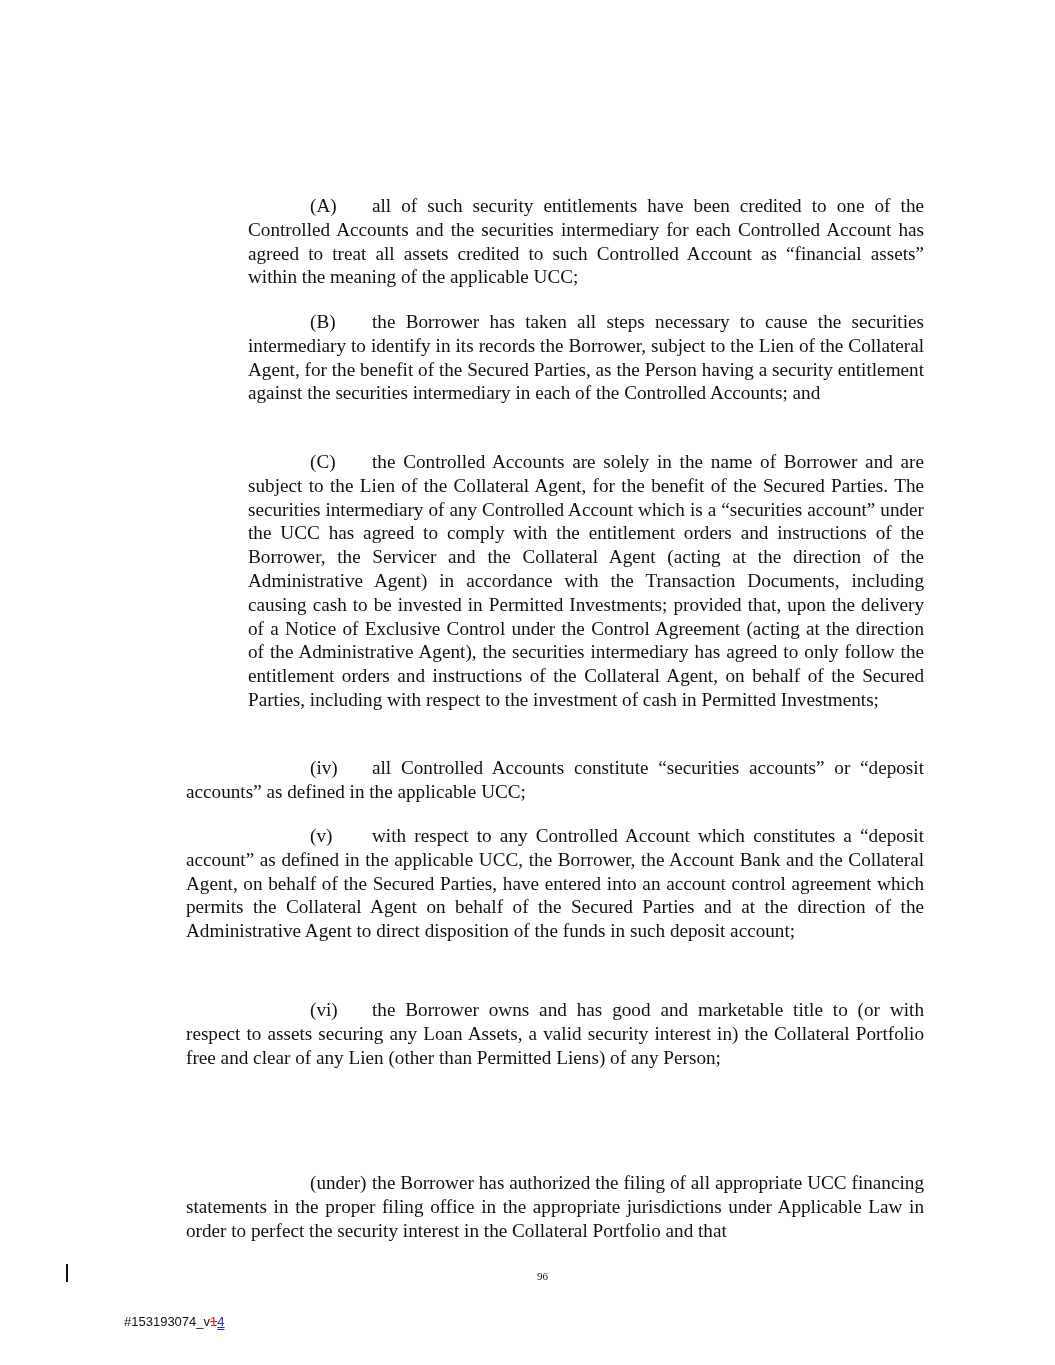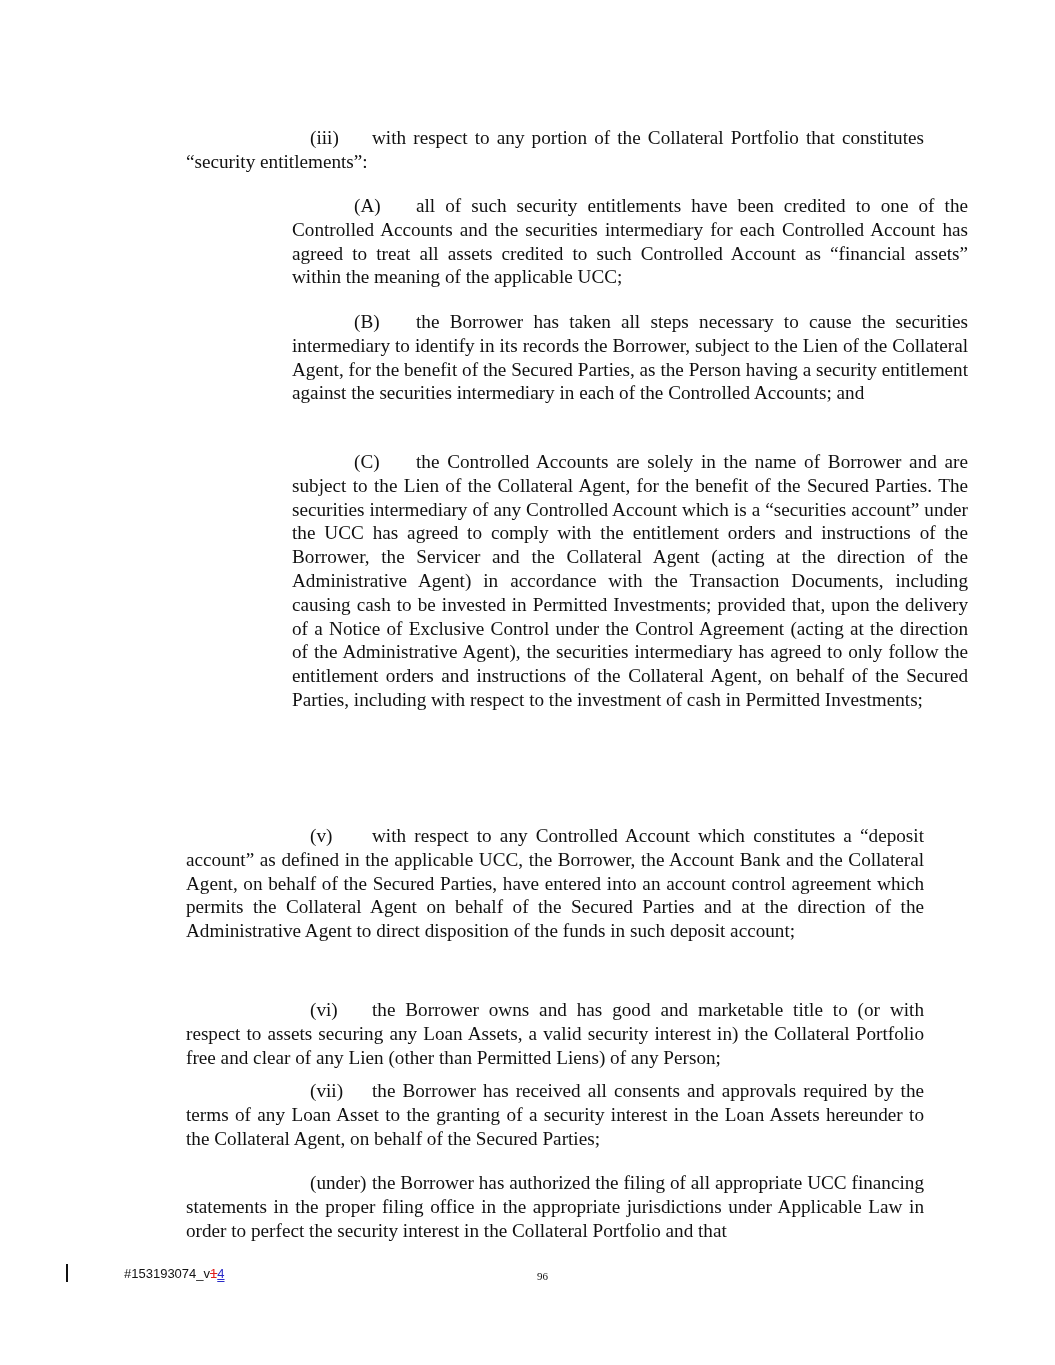--- a/index.html
+++ b/index.html
@@ -6,52 +6,51 @@
   body { width: 1055px; height: 1365px; position: relative; overflow: hidden; }
   .page {
     position: absolute; left: 0; top: 0; width: 1055px; height: 1365px;
     font-family: "Liberation Serif", "DejaVu Serif", serif;
     font-size: 19.2px; line-height: 23.8px; color: #111;
   }
   .para { position: absolute; text-align: justify; margin: 0; }
   .para.l1 { left: 186px; width: 738px; }
   .para.l2 { left: 248px; width: 676px; }
   .first-line { text-indent: 124px; }
-  .para.l2.first-line { text-indent: 62px; margin-left: 44px; }
+  .para.l2.first-line { text-indent: 62px; }
   .marker { display: inline-block; width: 62px; text-indent: 0; }
   .em { }
   .footer-id {
-    position: absolute; left: 124px; top: 1262px;
+    position: absolute; left: 124px; top: 1310px;
     font-family: "Liberation Sans", "DejaVu Sans", sans-serif;
     font-size: 13px; color: #111;
   }
   .del { color: #e0201c; text-decoration: line-through; }
   .ins { color: #2a2ac8; text-decoration: underline double; }
   .page-num { position: absolute; left: 537px; top: 1265px; font-size: 11px; }
   .change-bar { position: absolute; left: 66px; top: 1264px; width: 2px; height: 18px; background: #111; }
 </style>
 </head>
 <body>
 
 <div class="page">
 
-  <p class="para l1 first-line" style="top:126px"><span class="marker">(iii)</span><span>with respect to any portion of the Collateral Portfolio that constitutes “security entitlements”:</span></p>
 
   <p class="para l2 first-line" style="top:194px"><span class="marker">(A)</span><span>all of such security entitlements have been credited to one of the Controlled Accounts and the securities intermediary for each Controlled Account has agreed to treat all assets credited to such Controlled Account as “financial assets” within the meaning of the applicable UCC;</span></p>
 
   <p class="para l2 first-line" style="top:310px"><span class="marker">(B)</span><span>the Borrower has taken all steps necessary to cause the securities intermediary to identify in its records the Borrower, subject to the Lien of the Collateral Agent, for the benefit of the Secured Parties, as the Person having a security entitlement against the securities intermediary in each of the Controlled Accounts; and</span></p>
 
   <p class="para l2 first-line" style="top:450px"><span class="marker">(C)</span><span>the Controlled Accounts are solely in the name of Borrower and are subject to the Lien of the Collateral Agent, for the benefit of the Secured Parties.  The securities intermediary of any Controlled Account which is a “securities account” under the UCC has agreed to comply with the entitlement orders and instructions of the Borrower, the Servicer and the Collateral Agent (acting at the direction of the Administrative Agent) in accordance with the Transaction Documents, including causing cash to be invested in Permitted Investments; </span><span class="em">provided</span><span> that, upon the delivery of a Notice of Exclusive Control under the Control Agreement (acting at the direction of the Administrative Agent), the securities intermediary has agreed to only follow the entitlement orders and instructions of the Collateral Agent, on behalf of the Secured Parties, including with respect to the investment of cash in Permitted Investments;</span></p>
 
+  <p class="para l1 first-line" style="top:756px"><span class="marker">(iv)</span><span>all Controlled Accounts constitute “securities accounts” or “deposit accounts” as defined in the applicable UCC;</span></p>
 
   <p class="para l1 first-line" style="top:824px"><span class="marker">(v)</span><span>with respect to any Controlled Account which constitutes a “deposit account” as defined in the applicable UCC, the Borrower, the Account Bank and the Collateral Agent, on behalf of the Secured Parties, have entered into an account control agreement which permits the Collateral Agent on behalf of the Secured Parties and at the direction of the Administrative Agent to direct disposition of the funds in such deposit account;</span></p>
 
   <p class="para l1 first-line" style="top:998px"><span class="marker">(vi)</span><span>the Borrower owns and has good and marketable title to (or with respect to assets securing any Loan Assets, a valid security interest in) the Collateral Portfolio free and clear of any Lien (other than Permitted Liens) of any Person;</span></p>
 
-  <p class="para l1 first-line" style="top:1079px"><span class="marker">(vii)</span><span>the Borrower has received all consents and approvals required by the terms of any Loan Asset to the granting of a security interest in the Loan Assets hereunder to the Collateral Agent, on behalf of the Secured Parties;</span></p>
 
   <p class="para l1 first-line" style="top:1171px"><span class="marker">(under)</span><span>the Borrower has authorized the filing of all appropriate UCC financing statements in the proper filing office in the appropriate jurisdictions under Applicable Law in order to perfect the security interest in the Collateral Portfolio and that</span></p>
 
   <div class="change-bar"></div>
 
   <div class="footer-id"><span>#153193074_v</span><span class="del">1</span><span class="ins">4</span></div>
 
   <div class="page-num">96</div>
 
 </div>

